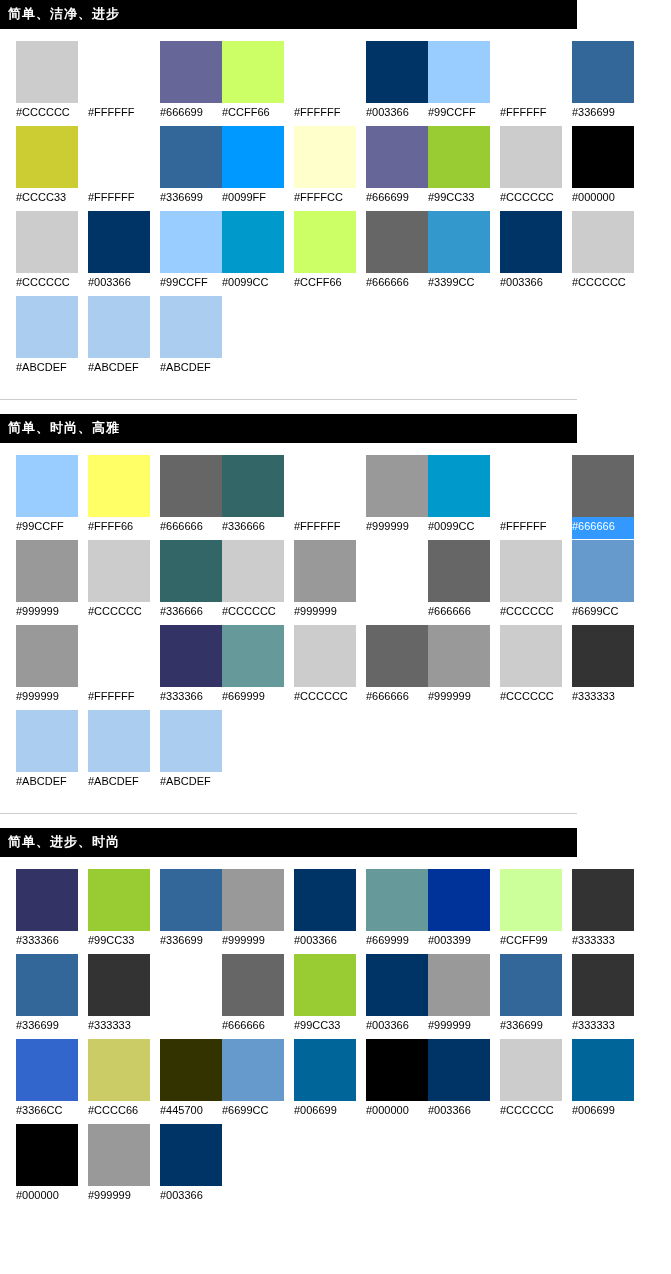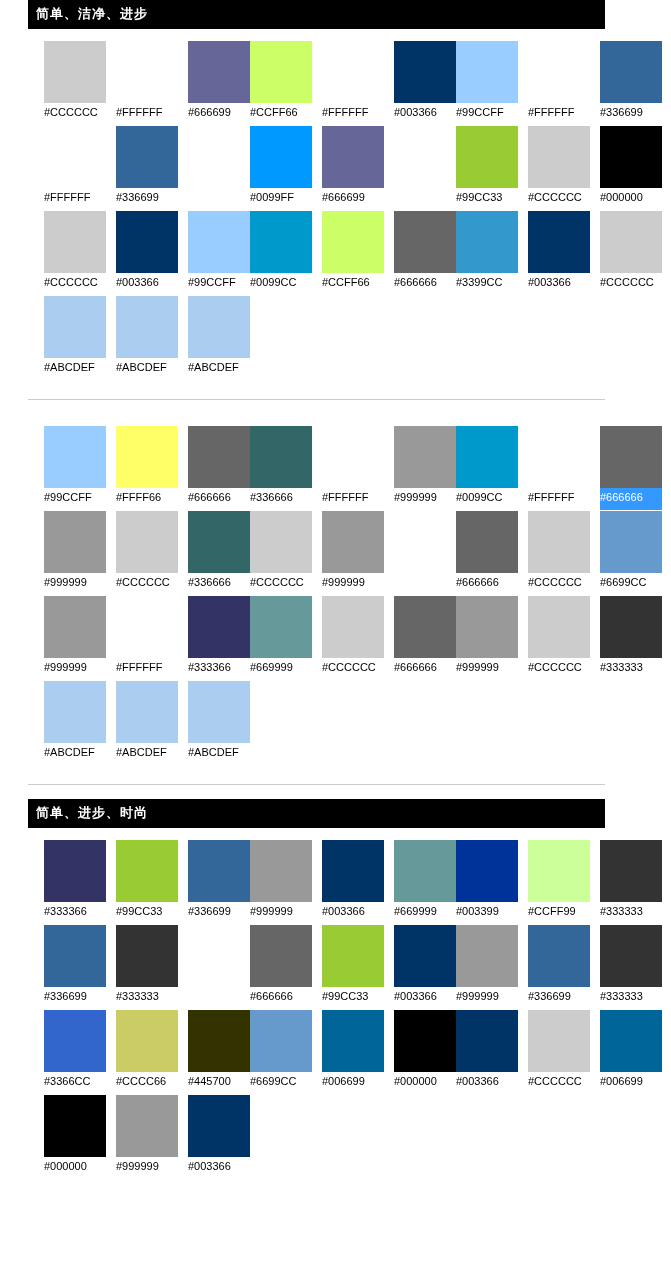--- a/index.html
+++ b/index.html
@@ -9,21 +9,20 @@
   body {
     width: 671px;
     background: #ffffff;
     font-family: "Liberation Sans", sans-serif;
     font-size: 12px;
     color: #000000;
   }
   .page {
     width: 577px;
     position: relative;
-    padding-left: 28px;
   }
   .section {
     margin: 0;
     padding: 0;
   }
   .section-header {
     background: #000000;
     color: #ffffff;
     font-size: 13px;
     font-weight: bold;
@@ -103,20 +102,24 @@
                   <div class="swatch" style="background: rgb(255, 255, 255);"></div>
                   <div class="swatch-label">#FFFFFF</div>
                 </div>
                 <div class="cell">
                   <div class="swatch" style="background: rgb(102, 102, 153);"></div>
                   <div class="swatch-label">#666699</div>
                 </div>
               </div>
               <div class="row">
                 <div class="cell">
+                  <div class="swatch" style="background: rgb(204, 204, 51);"></div>
+                  <div class="swatch-label">#CCCC33</div>
+                </div>
+                <div class="cell">
                   <div class="swatch" style="background: rgb(255, 255, 255);"></div>
                   <div class="swatch-label">#FFFFFF</div>
                 </div>
                 <div class="cell">
                   <div class="swatch" style="background: rgb(51, 102, 153);"></div>
                   <div class="swatch-label">#336699</div>
                 </div>
               </div>
               <div class="row">
                 <div class="cell">
@@ -161,20 +164,24 @@
                 </div>
                 <div class="cell">
                   <div class="swatch" style="background: rgb(0, 51, 102);"></div>
                   <div class="swatch-label">#003366</div>
                 </div>
               </div>
               <div class="row">
                 <div class="cell">
                   <div class="swatch" style="background: rgb(0, 153, 255);"></div>
                   <div class="swatch-label">#0099FF</div>
+                </div>
+                <div class="cell">
+                  <div class="swatch" style="background: rgb(255, 255, 204);"></div>
+                  <div class="swatch-label">#FFFFCC</div>
                 </div>
                 <div class="cell">
                   <div class="swatch" style="background: rgb(102, 102, 153);"></div>
                   <div class="swatch-label">#666699</div>
                 </div>
               </div>
               <div class="row">
                 <div class="cell">
                   <div class="swatch" style="background: rgb(0, 153, 204);"></div>
                   <div class="swatch-label">#0099CC</div>
@@ -235,20 +242,21 @@
                 </div>
               </div>
             </div>
           </div>
         </div>
         <div class="spacer-after-rows"></div>
         <div class="divider"></div>
         <div class="sec-gap-b"></div>
       </div>
       <div class="section">
+        <div class="section-header">简单、时尚、高雅</div>
         <div class="sec-top-pad"></div>
         <div class="groups">
           <div class="group">
             <div class="rows">
               <div class="row">
                 <div class="cell">
                   <div class="swatch" style="background: rgb(153, 204, 255);"></div>
                   <div class="swatch-label">#99CCFF</div>
                 </div>
                 <div class="cell">

